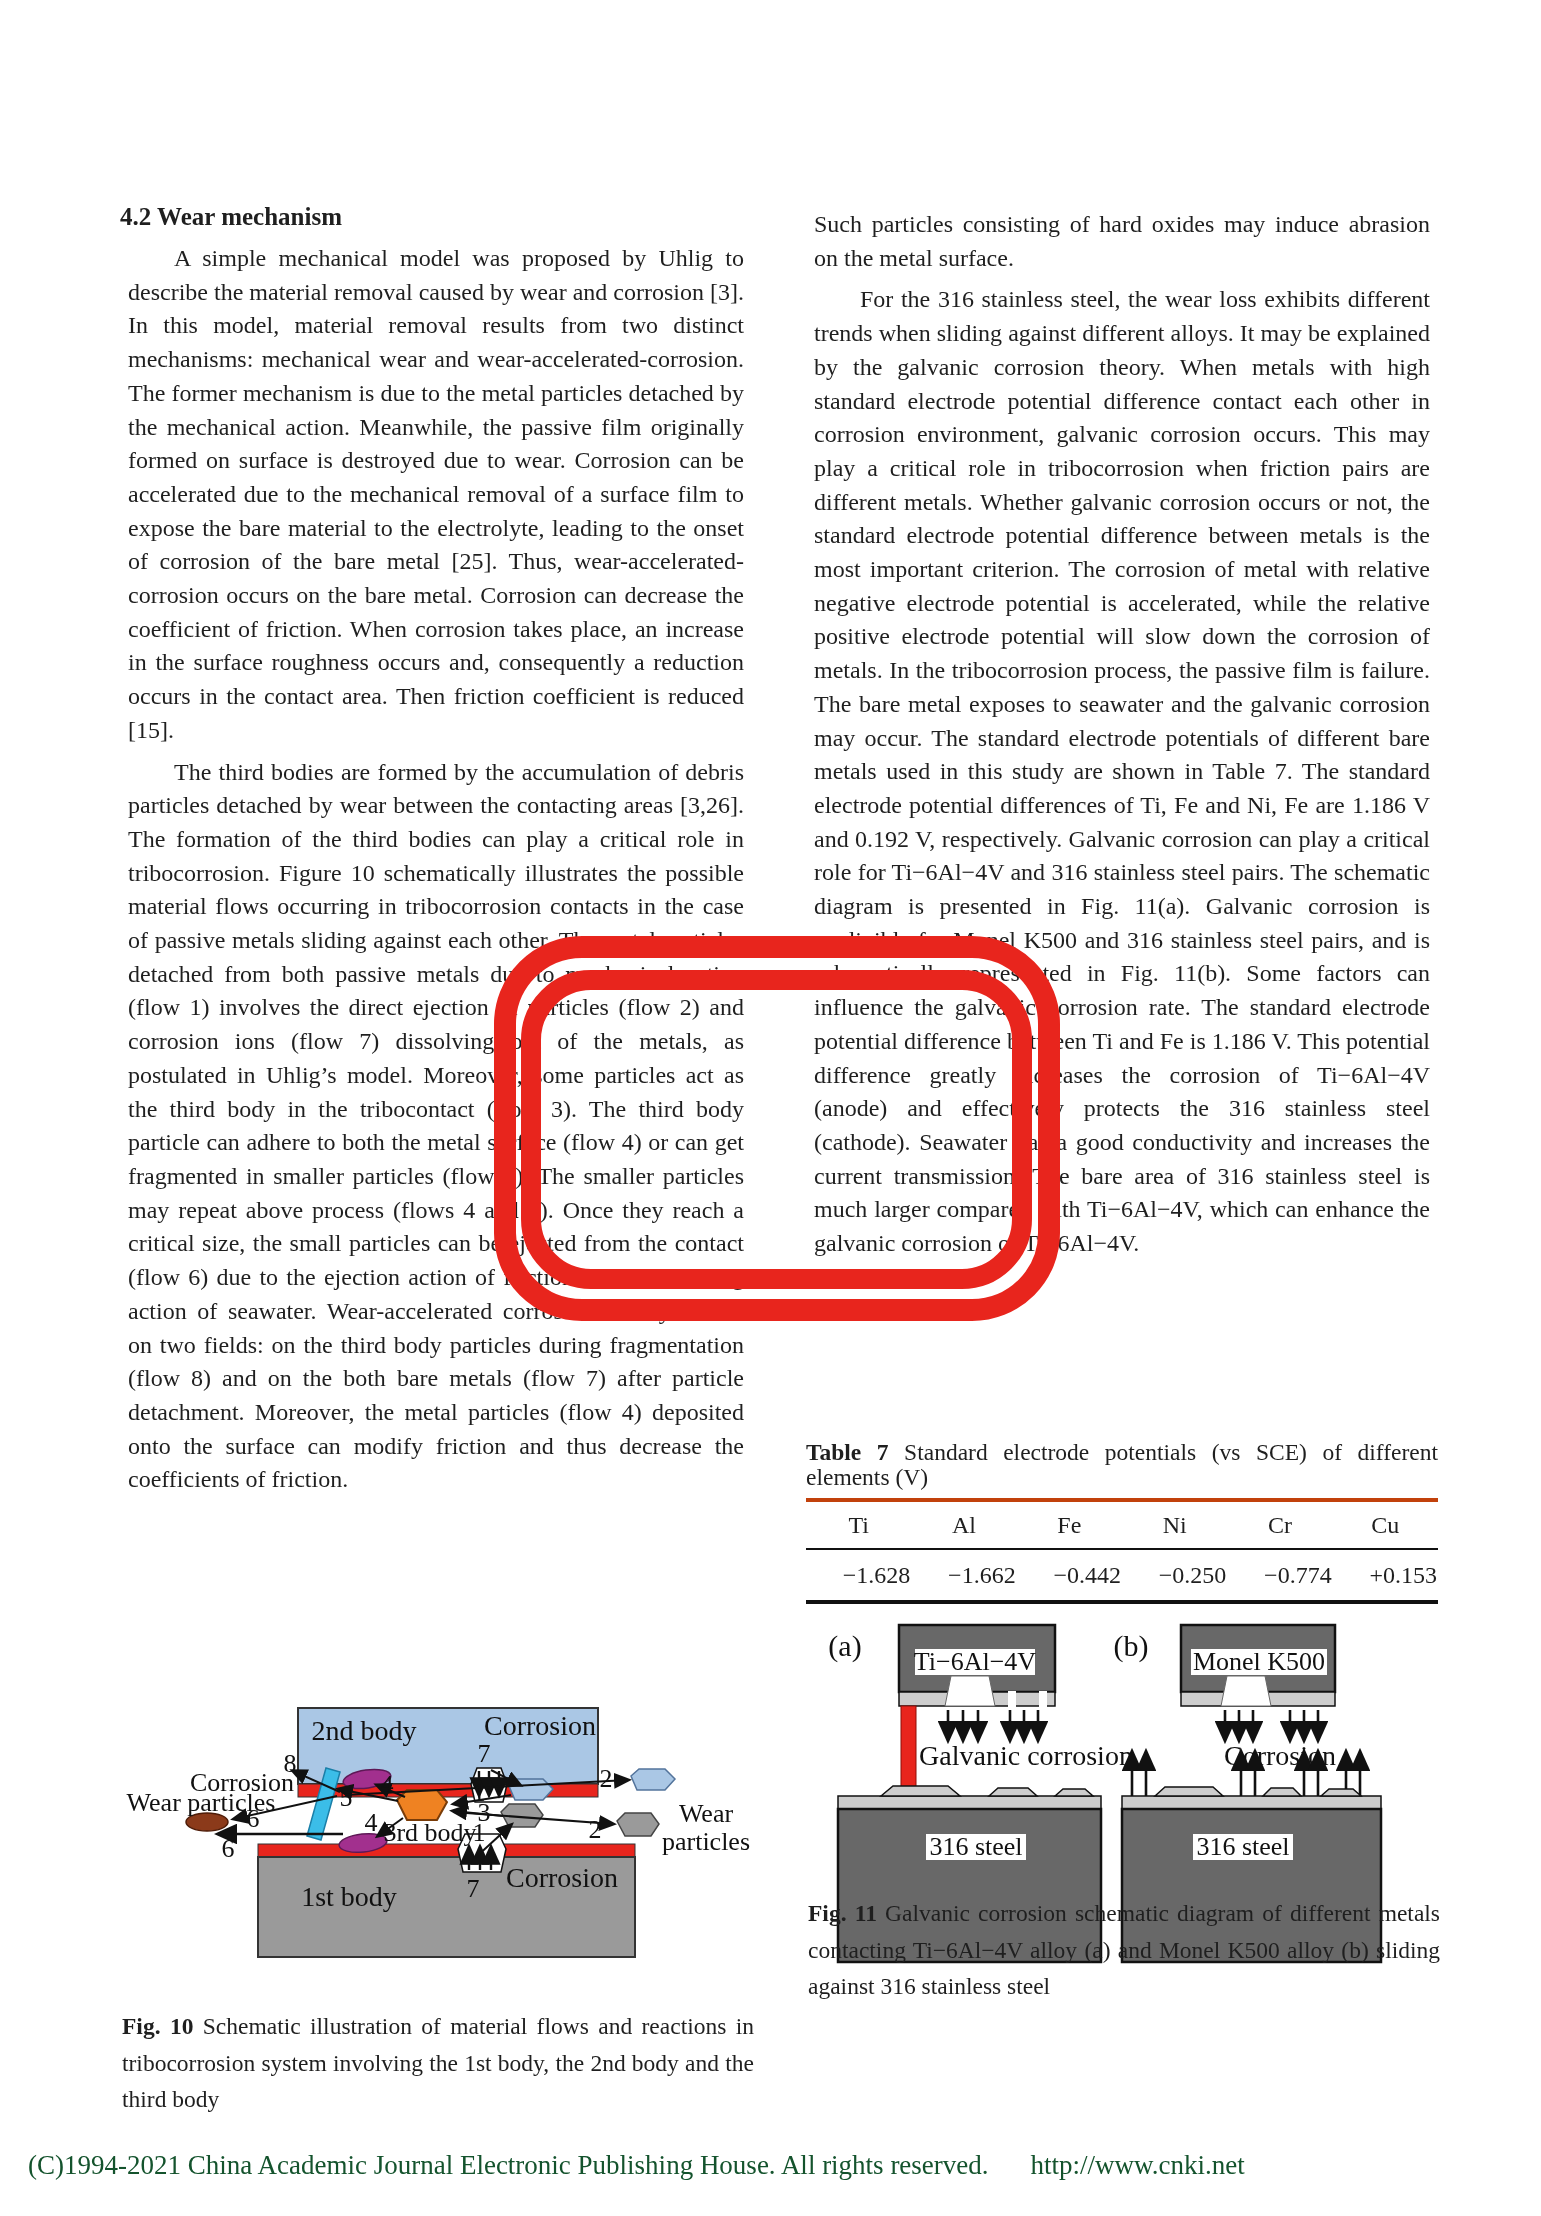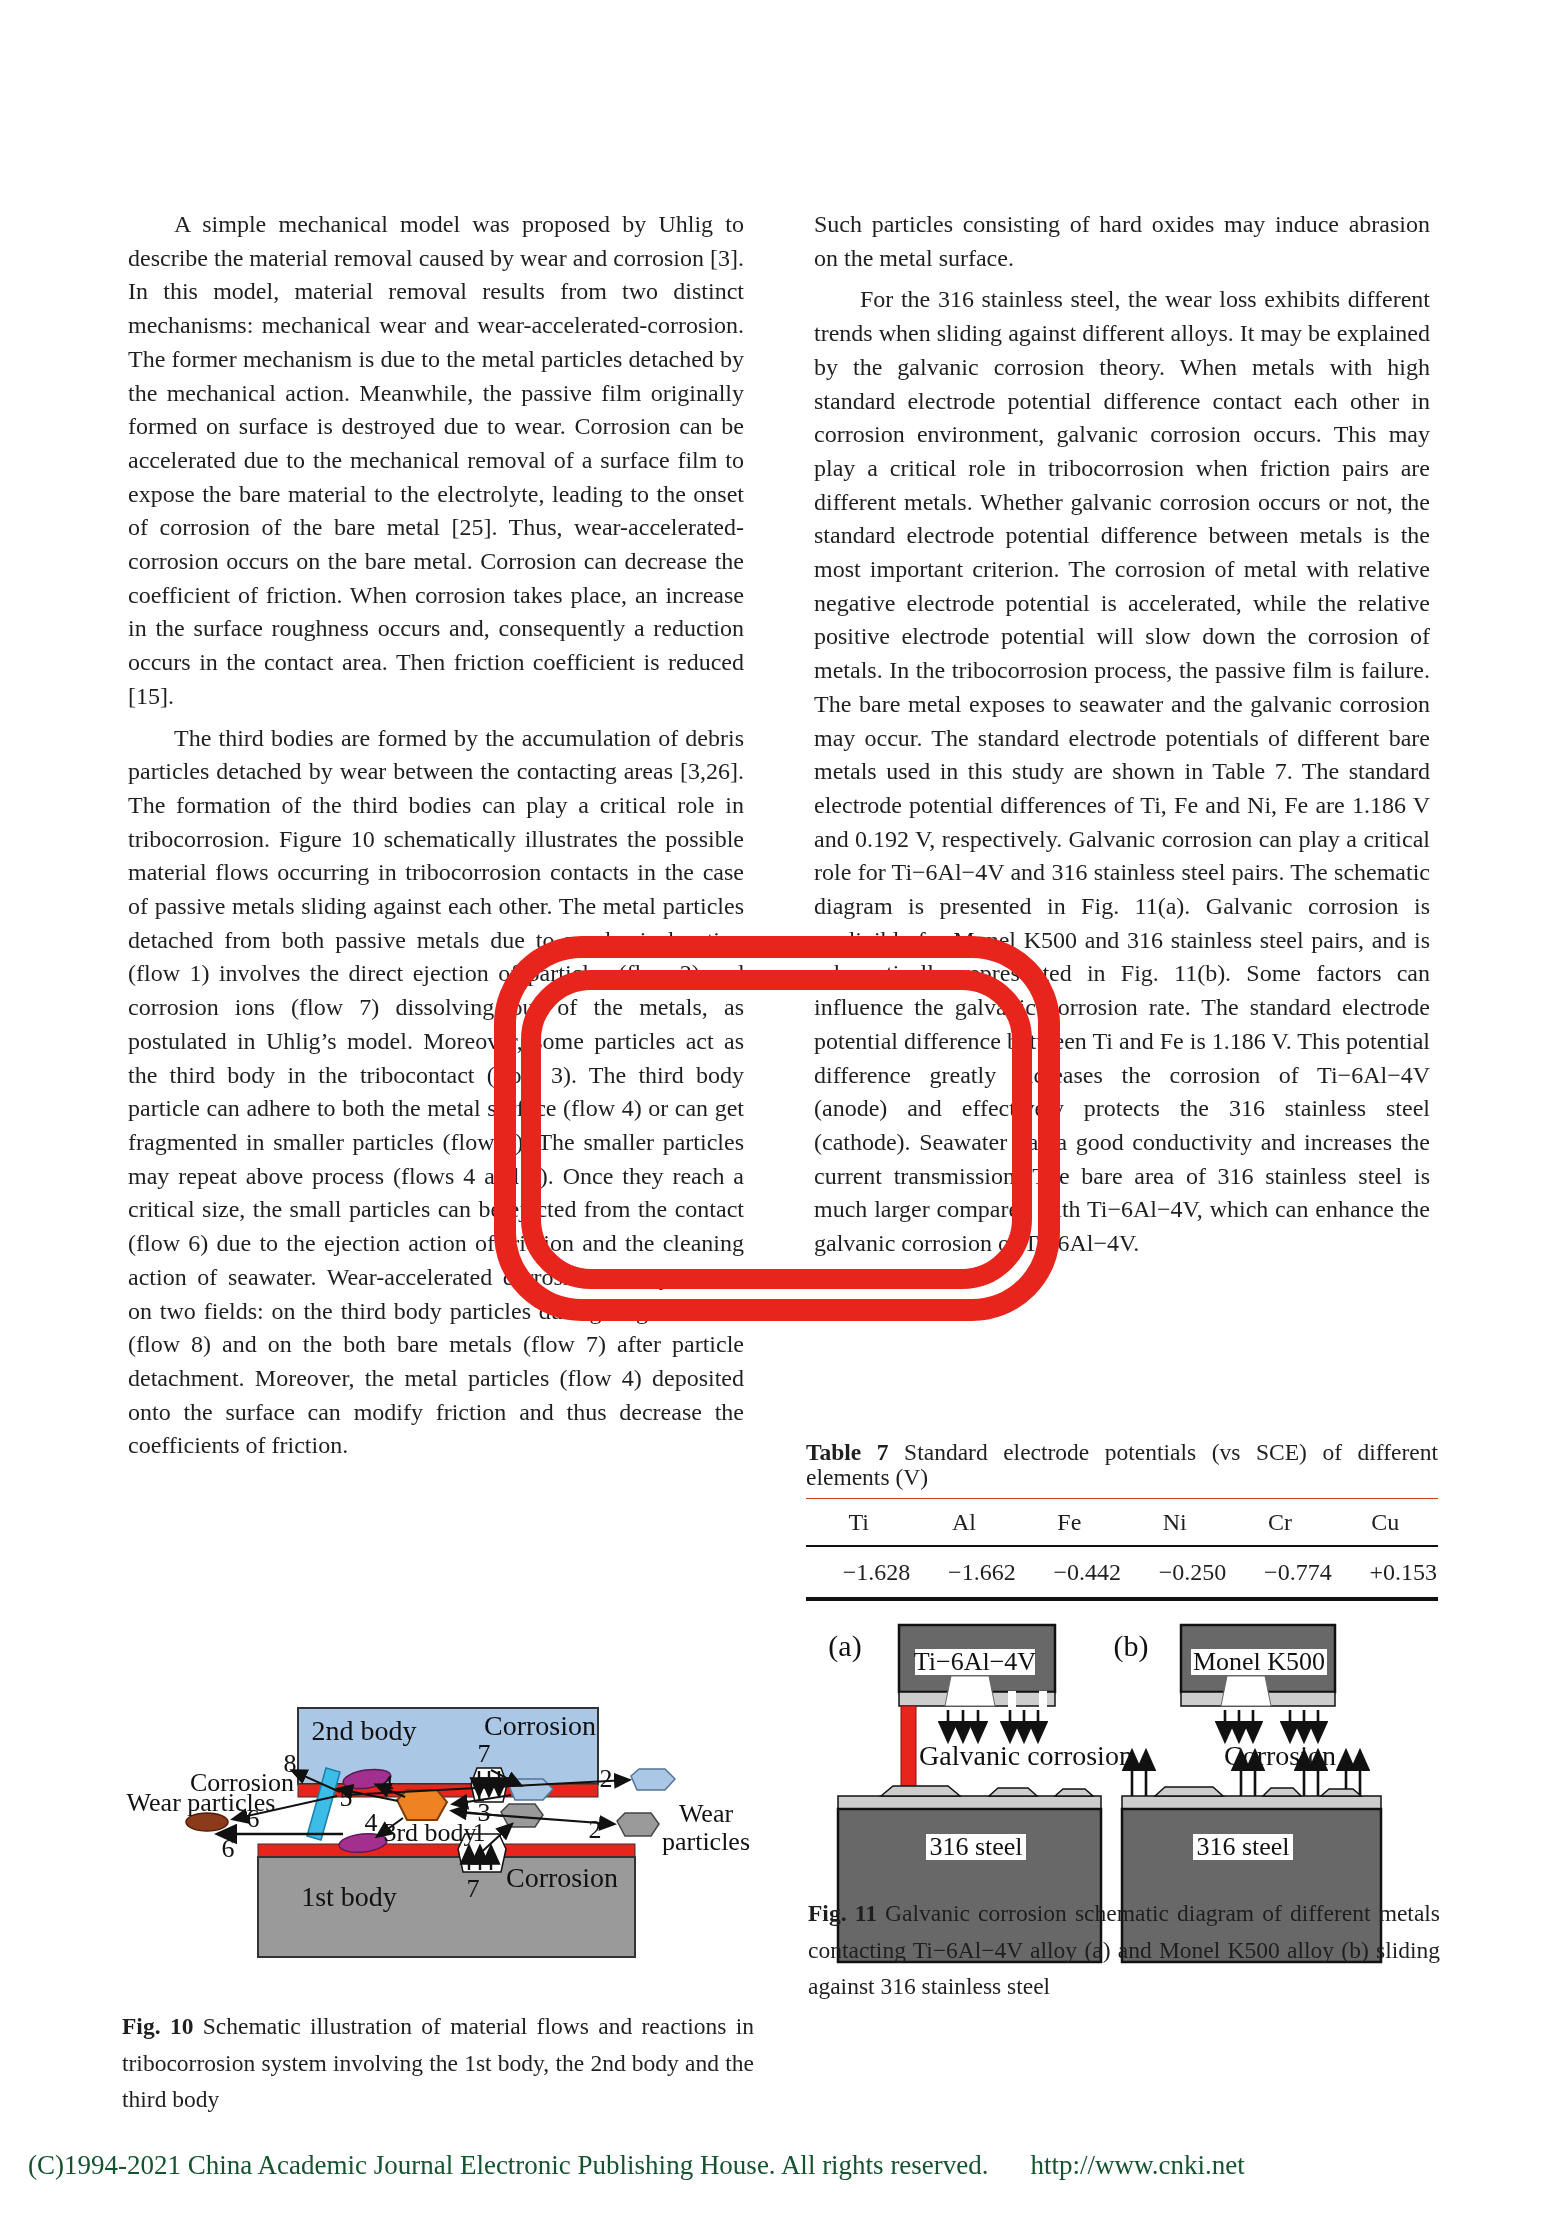--- a/index.html
+++ b/index.html
@@ -13,21 +13,21 @@
   .col{position:absolute;top:200px;width:632px;overflow:hidden;}
   .col-left{left:120px;height:1498px;}
   .col-right{left:806px;height:1238px;}
   .sec-heading{font-weight:bold;font-size:25px;line-height:34px;margin:0 0 1px 0;}
   .para{margin:8px;text-align:justify;font-size:24px;line-height:33.7px;}
   .indent{text-indent:46px;}
   
   .table7{position:absolute;left:806px;top:1440px;width:632px;}
   .tbl-caption{font-size:23.5px;line-height:25px;text-align:justify;margin:0 0 8px 0;}
   .bold{font-weight:bold;}
-  table.t7{width:100%;border-collapse:collapse;border-top:1px solid #c2410c;border-bottom:4px solid #111;}
+  table.t7{width:100%;border-collapse:collapse;border-top:4px solid #c2410c;border-bottom:4px solid #111;}
   table.t7 th{font-weight:normal;font-size:24px;height:44px;border-bottom:2px solid #111;text-align:center;}
   table.t7 td{font-size:24px;height:48px;text-align:right;}
   
   .fig10-wrap{position:absolute;left:113px;top:1700px;width:664px;height:300px;}
   .fig11-wrap{position:absolute;left:793px;top:1618px;width:700px;height:375px;}
   .fig-caption{position:absolute;width:632px;font-size:23.5px;line-height:36.5px;text-align:justify;margin:2px;}
   .fig10-cap{left:120px;top:2006px;}
   .fig11-cap{left:806px;top:1893px;}
   
   .stamp{position:absolute;z-index:9;pointer-events:none;}
@@ -41,20 +41,21 @@
   
   svg text{font-family:"Liberation Serif",serif;fill:#111;}
 </style>
 </head>
 <body>
 
 <div class="page">
 
 
   <div class="col col-left">
+    <p class="sec-heading">4.2 Wear mechanism</p>
     <p class="para indent">A simple mechanical model was proposed by Uhlig to describe the material removal caused by wear and corrosion [3]. In this model, material removal results from two distinct mechanisms: mechanical wear and wear-accelerated-corrosion. The former mechanism is due to the metal particles detached by the mechanical action. Meanwhile, the passive film originally formed on surface is destroyed due to wear. Corrosion can be accelerated due to the mechanical removal of a surface film to expose the bare material to the electrolyte, leading to the onset of corrosion of the bare metal [25]. Thus, wear-accelerated-corrosion occurs on the bare metal. Corrosion can decrease the coefficient of friction. When corrosion takes place, an increase in the surface roughness occurs and, consequently a reduction occurs in the contact area. Then friction coefficient is reduced [15].</p>
     <p class="para indent">The third bodies are formed by the accumulation of debris particles detached by wear between the contacting areas [3,26]. The formation of the third bodies can play a critical role in tribocorrosion. Figure 10 schematically illustrates the possible material flows occurring in tribocorrosion contacts in the case of passive metals sliding against each other. The metal particles detached from both passive metals due to mechanical action (flow 1) involves the direct ejection of particles (flow 2) and corrosion ions (flow 7) dissolving out of the metals, as postulated in Uhlig’s model. Moreover, some particles act as the third body in the tribocontact (flow 3). The third body particle can adhere to both the metal surface (flow 4) or can get fragmented in smaller particles (flow 5). The smaller particles may repeat above process (flows 4 and 5). Once they reach a critical size, the small particles can be ejected from the contact (flow 6) due to the ejection action of friction and the cleaning action of seawater. Wear-accelerated corrosion mainly occurs on two fields: on the third body particles during fragmentation (flow 8) and on the both bare metals (flow 7) after particle detachment. Moreover, the metal particles (flow 4) deposited onto the surface can modify friction and thus decrease the coefficients of friction.</p>
   </div>
 
   <div class="col col-right">
     <p class="para">Such particles consisting of hard oxides may induce abrasion on the metal surface.</p>
     <p class="para indent">For the 316 stainless steel, the wear loss exhibits different trends when sliding against different alloys. It may be explained by the galvanic corrosion theory. When metals with high standard electrode potential difference contact each other in corrosion environment, galvanic corrosion occurs. This may play a critical role in tribocorrosion when friction pairs are different metals. Whether galvanic corrosion occurs or not, the standard electrode potential difference between metals is the most important criterion. The corrosion of metal with relative negative electrode potential is accelerated, while the relative positive electrode potential will slow down the corrosion of metals. In the tribocorrosion process, the passive film is failure. The bare metal exposes to seawater and the galvanic corrosion may occur. The standard electrode potentials of different bare metals used in this study are shown in Table 7. The standard electrode potential differences of Ti, Fe and Ni, Fe are 1.186 V and 0.192 V, respectively. Galvanic corrosion can play a critical role for Ti−6Al−4V and 316 stainless steel pairs. The schematic diagram is presented in Fig. 11(a). Galvanic corrosion is negligible for Monel K500 and 316 stainless steel pairs, and is schematically represented in Fig. 11(b). Some factors can influence the galvanic corrosion rate. The standard electrode potential difference between Ti and Fe is 1.186 V. This potential difference greatly increases the corrosion of Ti−6Al−4V (anode) and effectively protects the 316 stainless steel (cathode). Seawater has a good conductivity and increases the current transmission. The bare area of 316 stainless steel is much larger compared with Ti−6Al−4V, which can enhance the galvanic corrosion of Ti−6Al−4V.</p>
   </div>
 
   <div class="table7">

